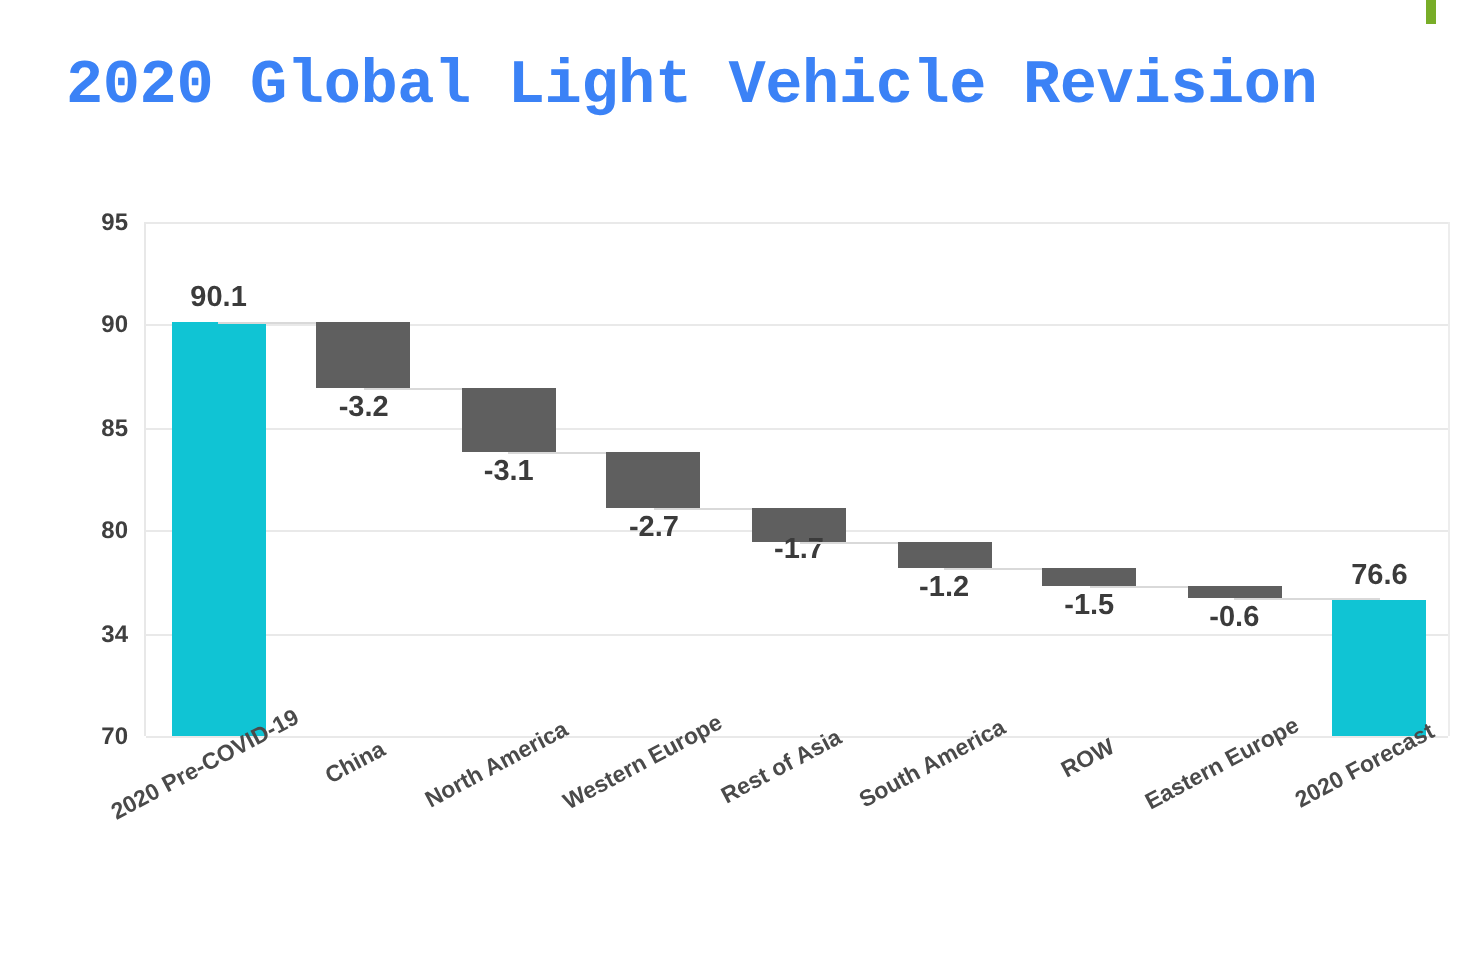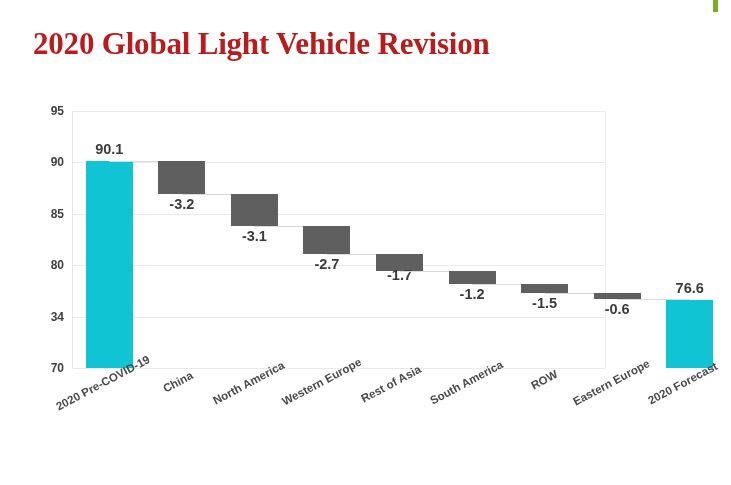--- a/index.html
+++ b/index.html
@@ -29,38 +29,38 @@
     width: 5px;
     height: 12px;
     background: #78ad28;
   }
   #title {
     position: absolute;
     left: 33px;
     top: 26px;
     font-size: 31px;
     font-weight: bold;
-    color: #b91c1c;
+    color: #3b82f6;
     letter-spacing: -0.2px;
     white-space: nowrap;
-    font-family: Liberation Serif, serif;
+    font-family: Liberation Mono, monospace;
   }
   
   #chart {
     position: absolute;
     left: 0;
     top: 0;
     width: 731px;
     height: 485px;
   }
   #plot {
     position: absolute;
     left: 72px;
     top: 111px;
-    width: 534px;
+    width: 653px;
     height: 257px;
     box-sizing: border-box;
     border-left: 1px solid #e8e8e8;
     border-right: 1px solid #ededed;
     padding-left: 40px;
   }
   .gridline {
     position: absolute;
     left: 0;
     width: 100%;

